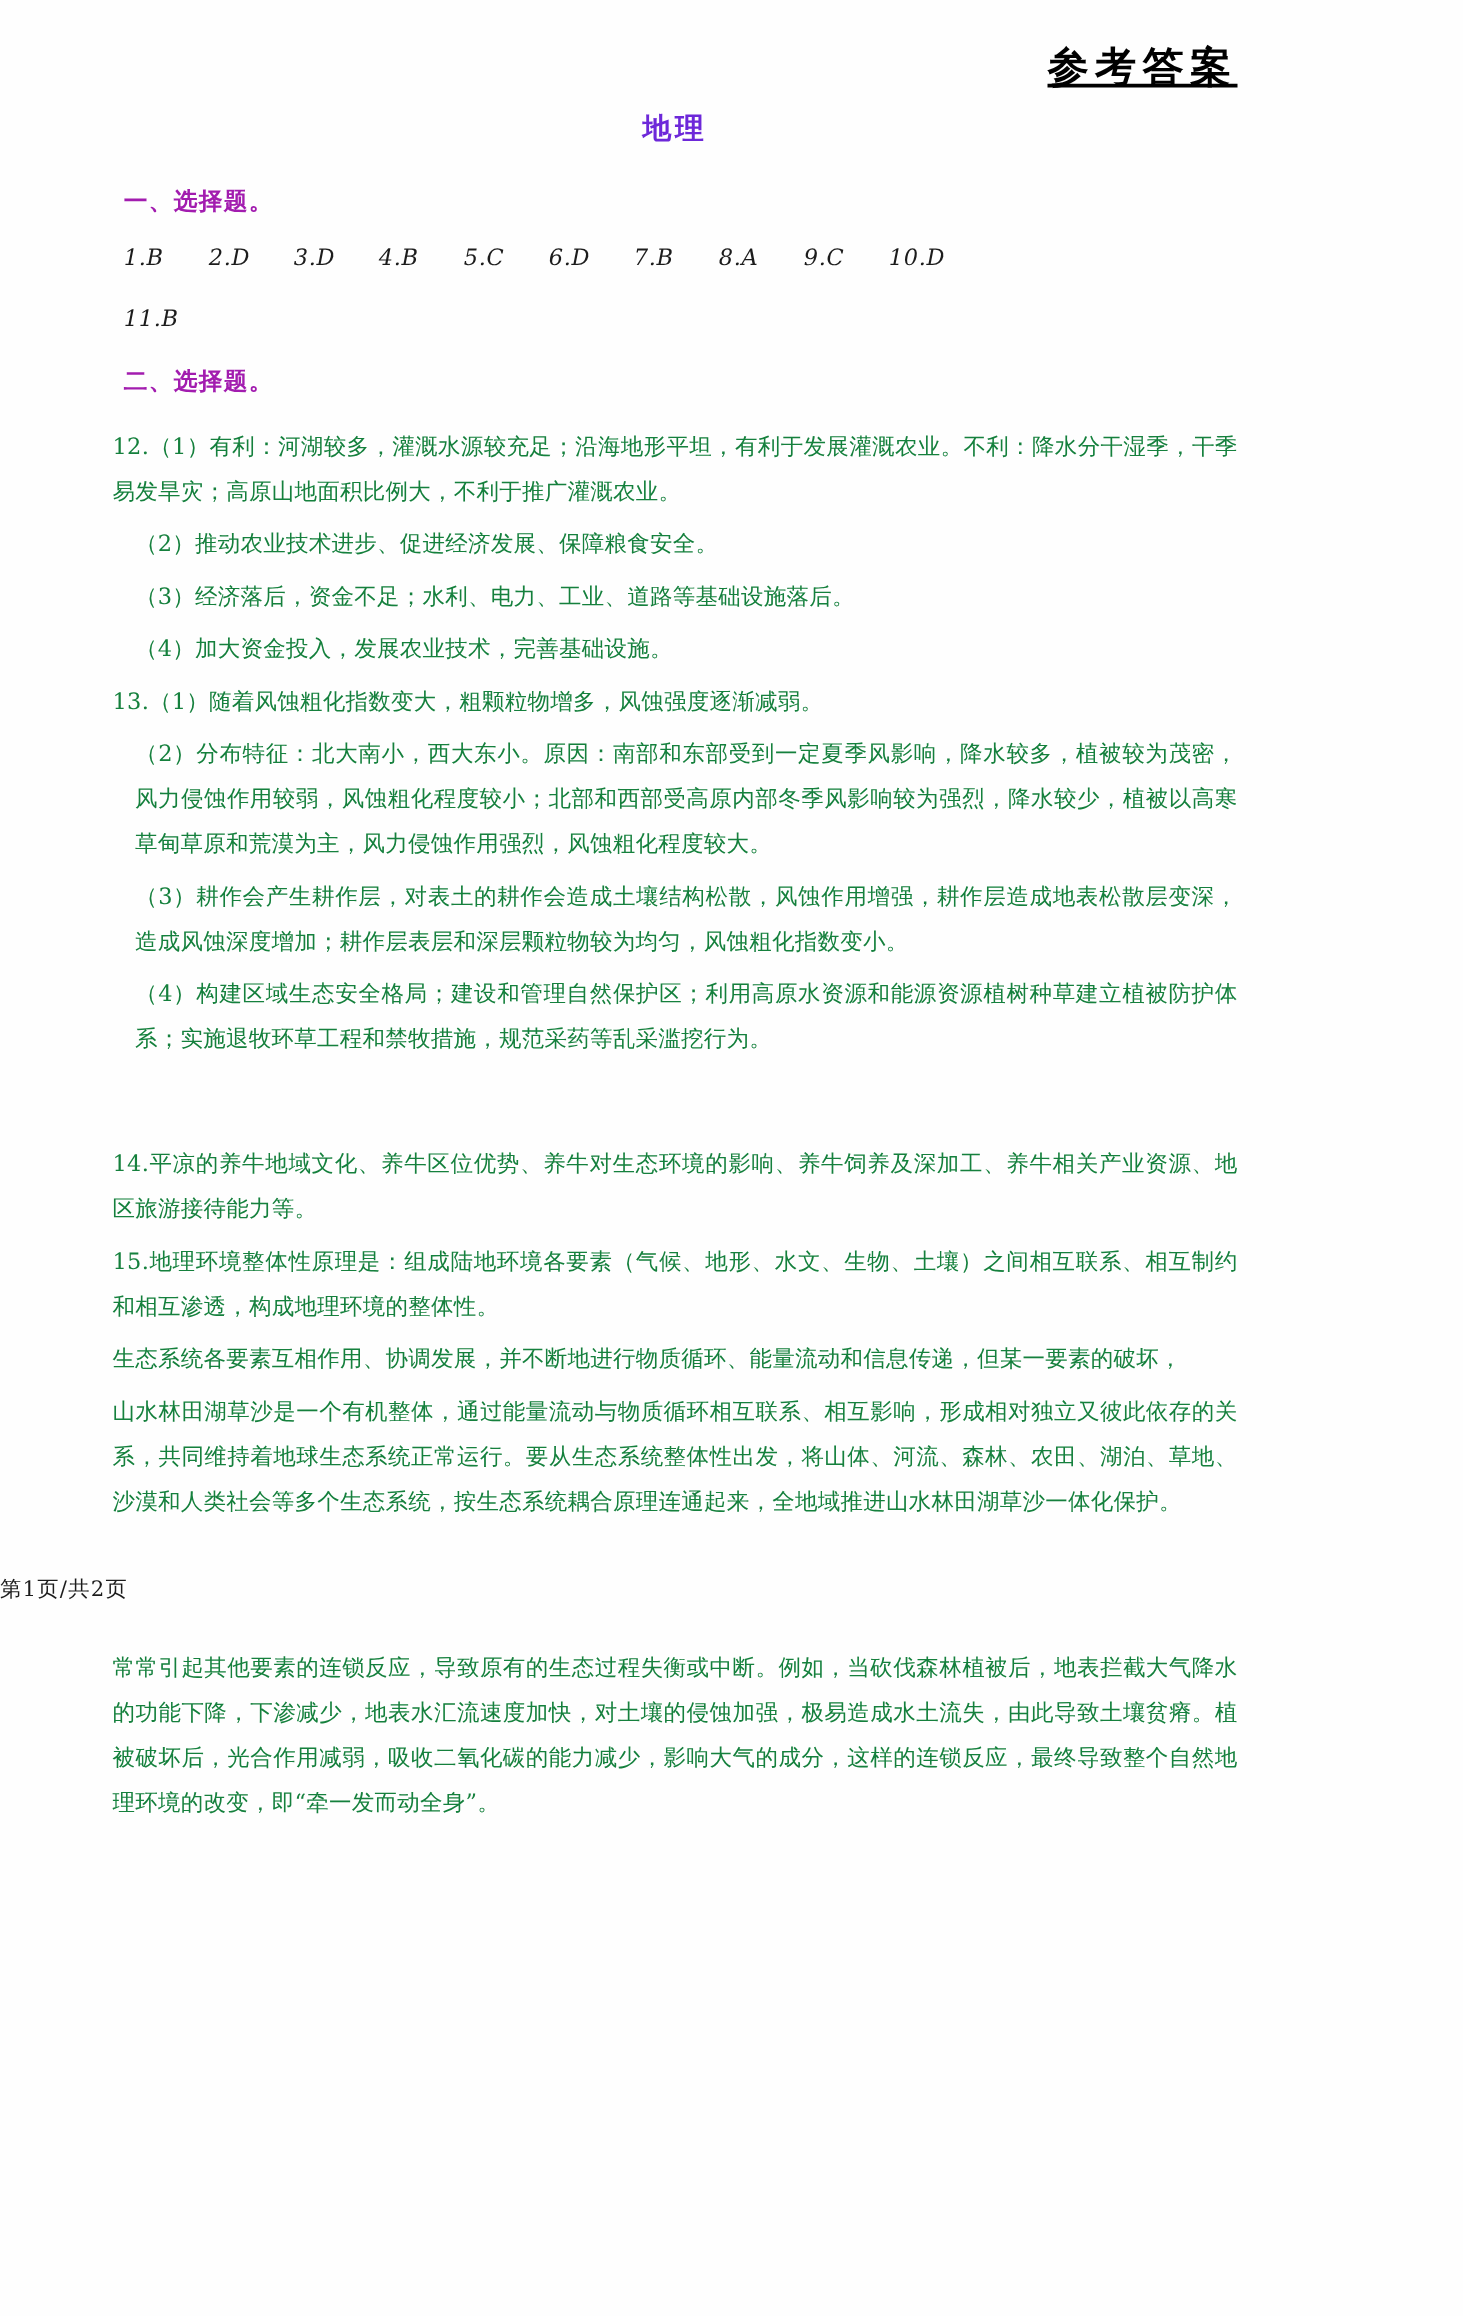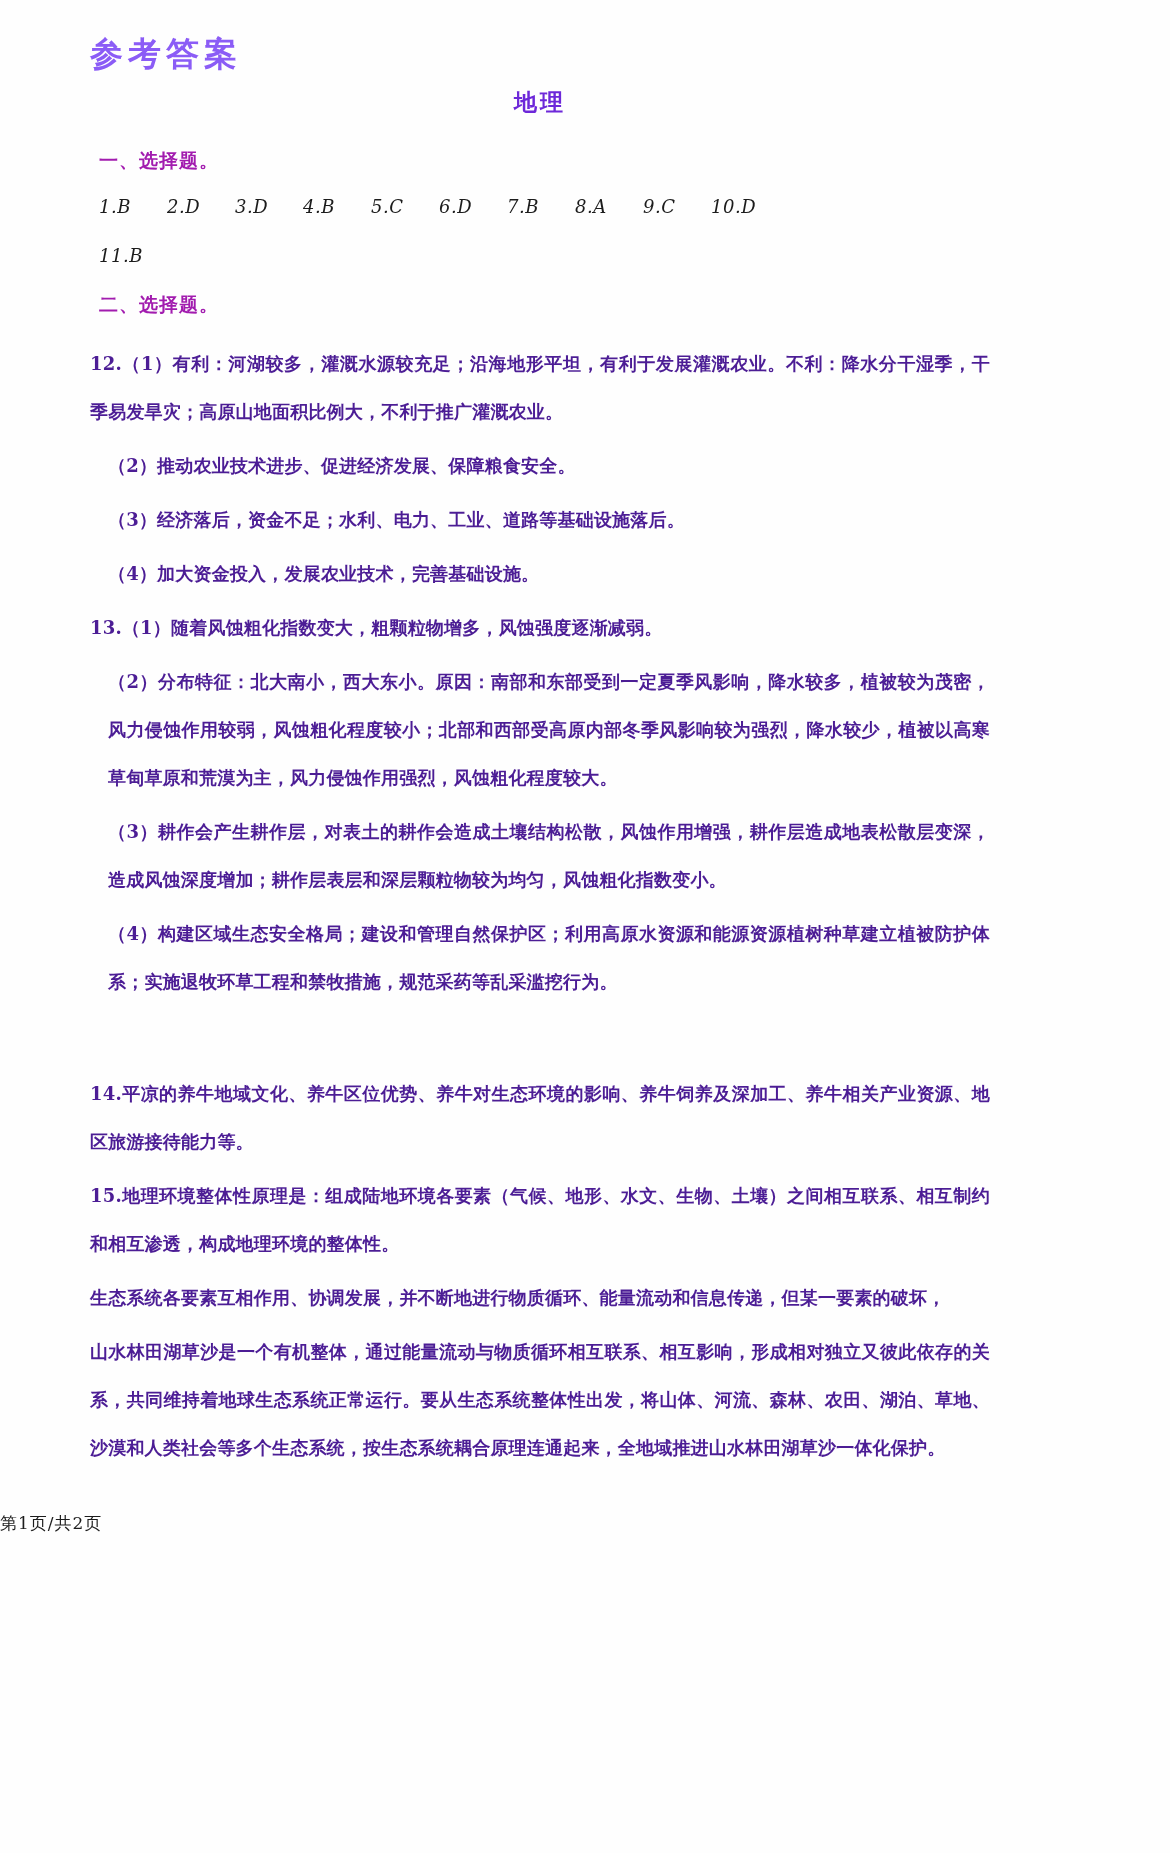--- a/index.html
+++ b/index.html
@@ -20,27 +20,28 @@
     min-height: 1853px;
     box-sizing: border-box;
     padding: 18px 0 0 0;
     background: #fefefe;
   }
   .content {
     width: 900px;
     margin: 0 auto 0 90px;
   }
   .doc-title {
-    text-align: left;
+    text-align: right;
     font-size: 33px;
     font-weight: 700;
     letter-spacing: 5px;
     margin: 14px 0 2px 0;
-    color: #8b5cf6;
+    color: #000000;
     font-family: "DejaVu Serif", "Liberation Serif", serif;
+    text-decoration: underline;
   }
   .doc-subtitle {
     text-align: center;
     font-size: 23px;
     font-weight: 700;
     letter-spacing: 3px;
     margin: 10px 0 30px 0;
     color: #6d28d9;
   }
   .section-heading {
@@ -60,27 +61,26 @@
   .answer-row .ans {
     width: 68px;
     flex: 0 0 auto;
     letter-spacing: 0.5px;
   }
   .answer-row.single {
     margin-bottom: 16px;
   }
   p.para {
     font-size: 18px;
-    line-height: 48px;
+    line-height: 36px;
     margin: 0 0 6px 0;
     text-align: justify;
     text-justify: inter-ideograph;
-    color: #4c1d95;
+    color: #15803d;
     letter-spacing: 0.2px;
-    font-weight: bold;
   }
   p.para.indent {
     text-indent: 0;
     padding-left: 18px;
   }
   p.para.num {
     padding-left: 0;
   }
   .gap-lg { height: 58px; }
   .page-footer {
@@ -140,15 +140,16 @@
     <p class="para num">14.平凉的养牛地域文化、养牛区位优势、养牛对生态环境的影响、养牛饲养及深加工、养牛相关产业资源、地区旅游接待能力等。</p>
     <p class="para num">15.地理环境整体性原理是：组成陆地环境各要素（气候、地形、水文、生物、土壤）之间相互联系、相互制约和相互渗透，构成地理环境的整体性。</p>
     <p class="para num">生态系统各要素互相作用、协调发展，并不断地进行物质循环、能量流动和信息传递，但某一要素的破坏，</p>
     <p class="para num">山水林田湖草沙是一个有机整体，通过能量流动与物质循环相互联系、相互影响，形成相对独立又彼此依存的关系，共同维持着地球生态系统正常运行。要从生态系统整体性出发，将山体、河流、森林、农田、湖泊、草地、沙漠和人类社会等多个生态系统，按生态系统耦合原理连通起来，全地域推进山水林田湖草沙一体化保护。</p>
 
   </div>
 
   <div class="page-footer">第1页/共2页</div>
 
   <div class="page-two">
+    <p class="para num">常常引起其他要素的连锁反应，导致原有的生态过程失衡或中断。例如，当砍伐森林植被后，地表拦截大气降水的功能下降，下渗减少，地表水汇流速度加快，对土壤的侵蚀加强，极易造成水土流失，由此导致土壤贫瘠。植被破坏后，光合作用减弱，吸收二氧化碳的能力减少，影响大气的成分，这样的连锁反应，最终导致整个自然地理环境的改变，即“牵一发而动全身”。</p>
   </div>
 
 </div>
 
 </body></html>

